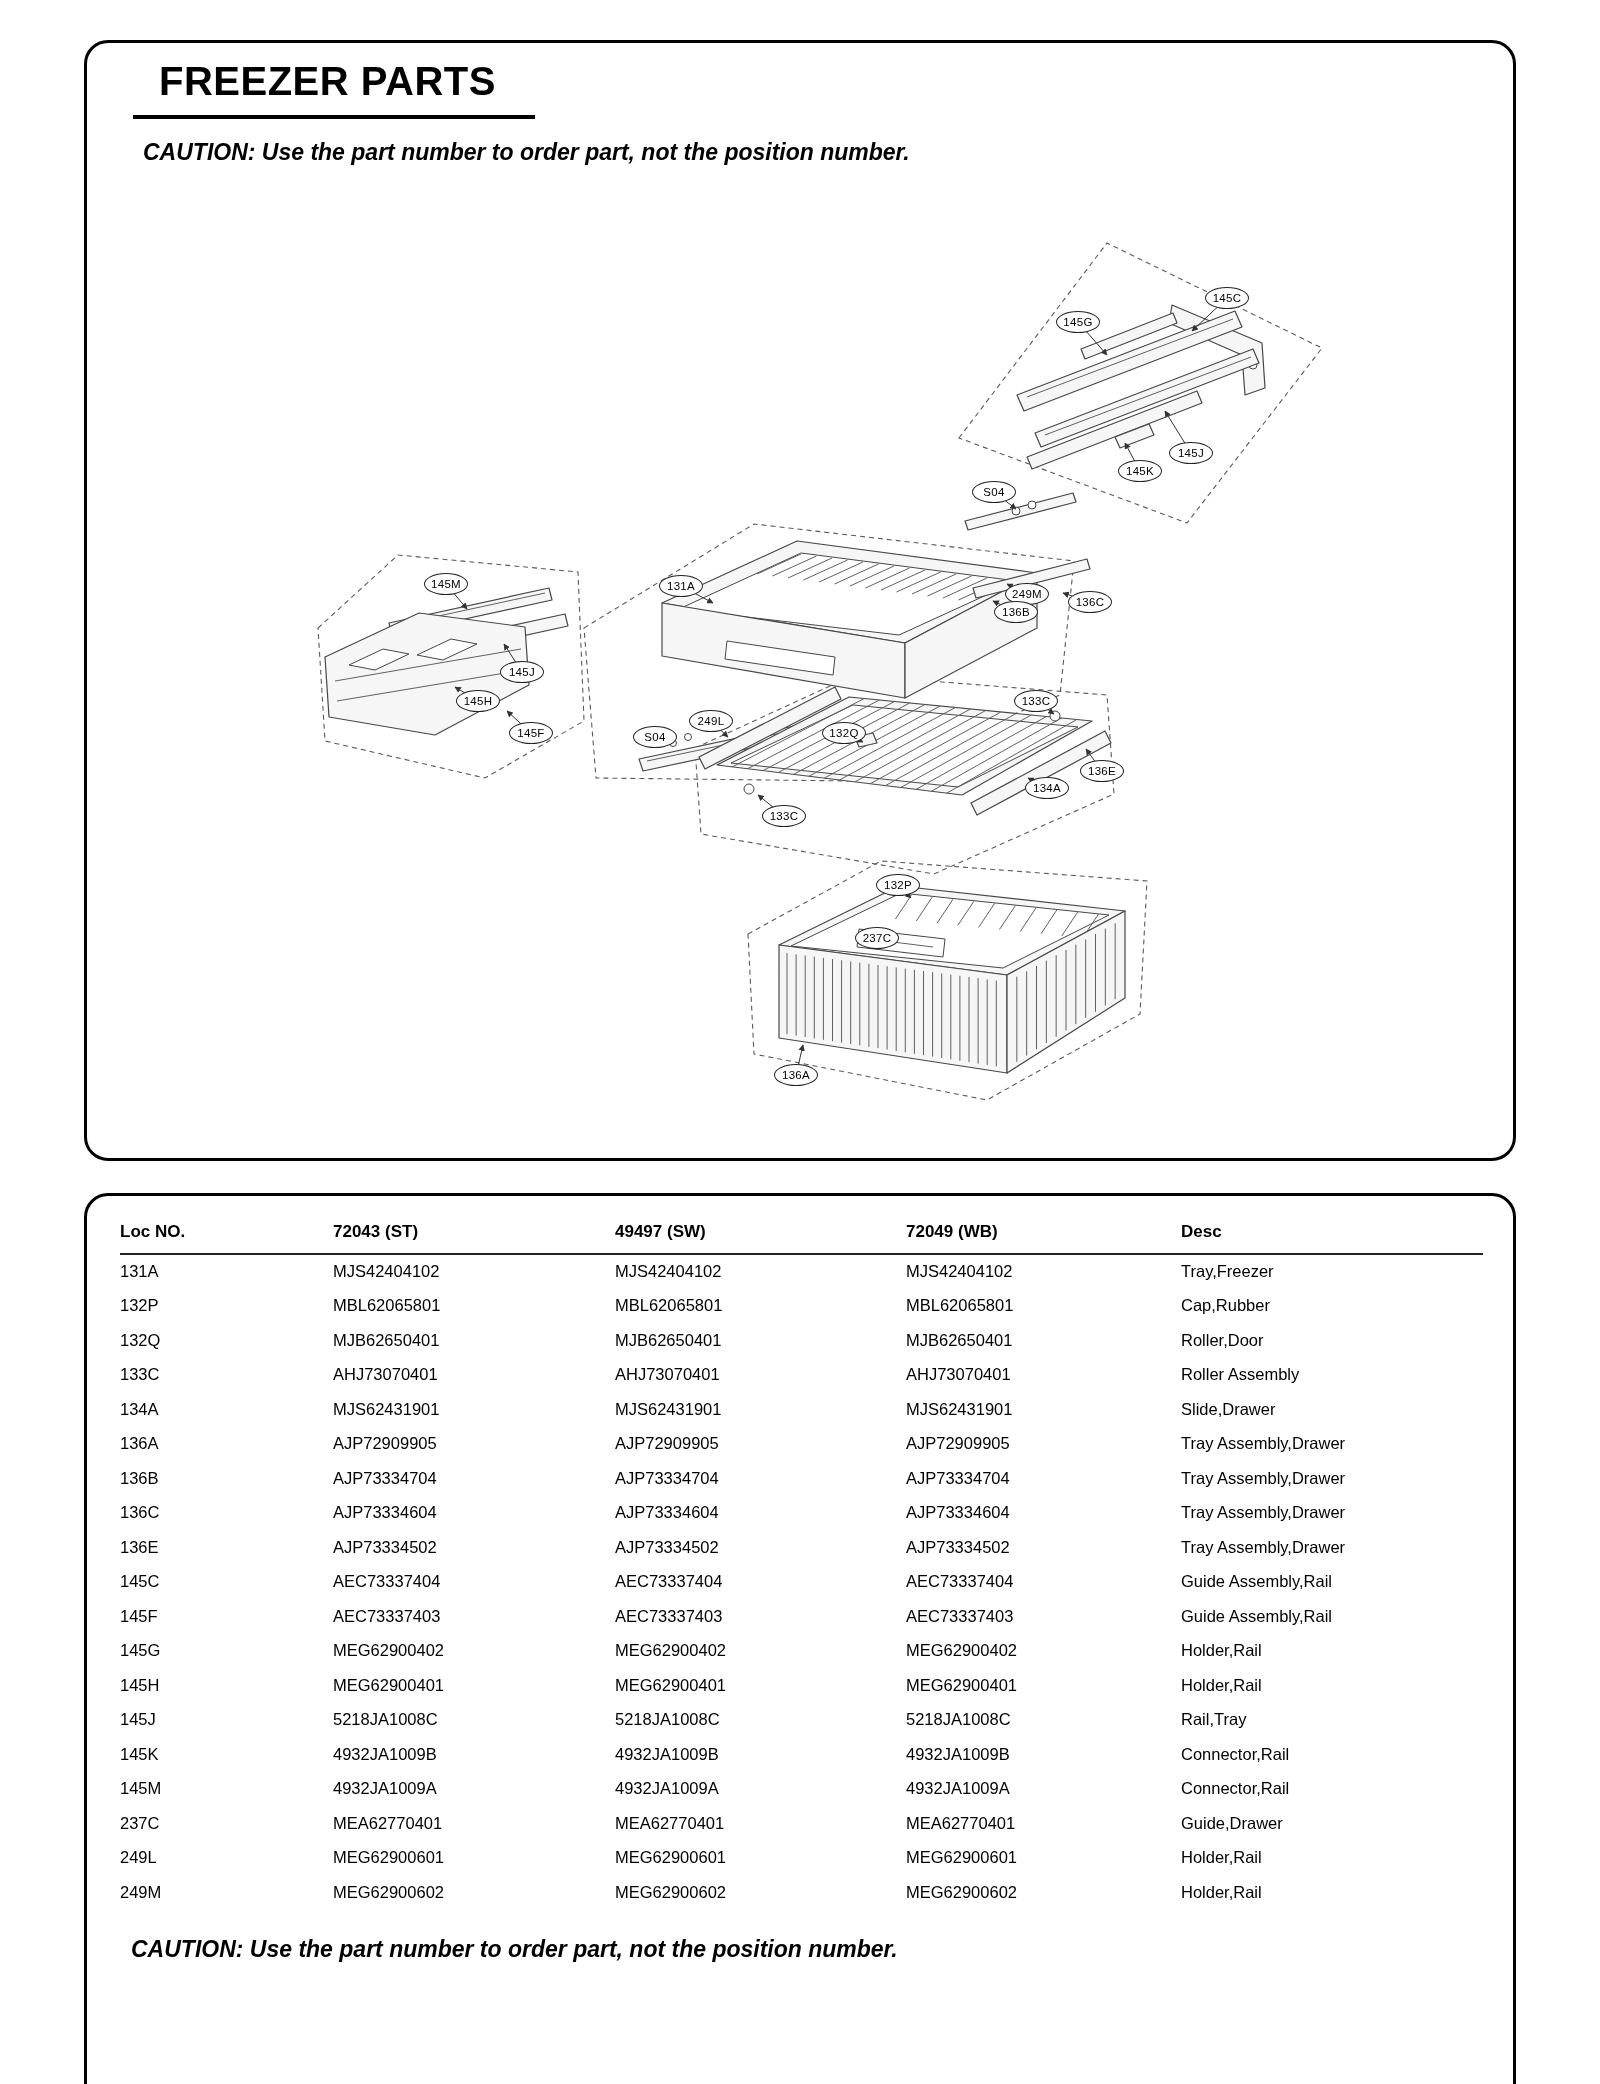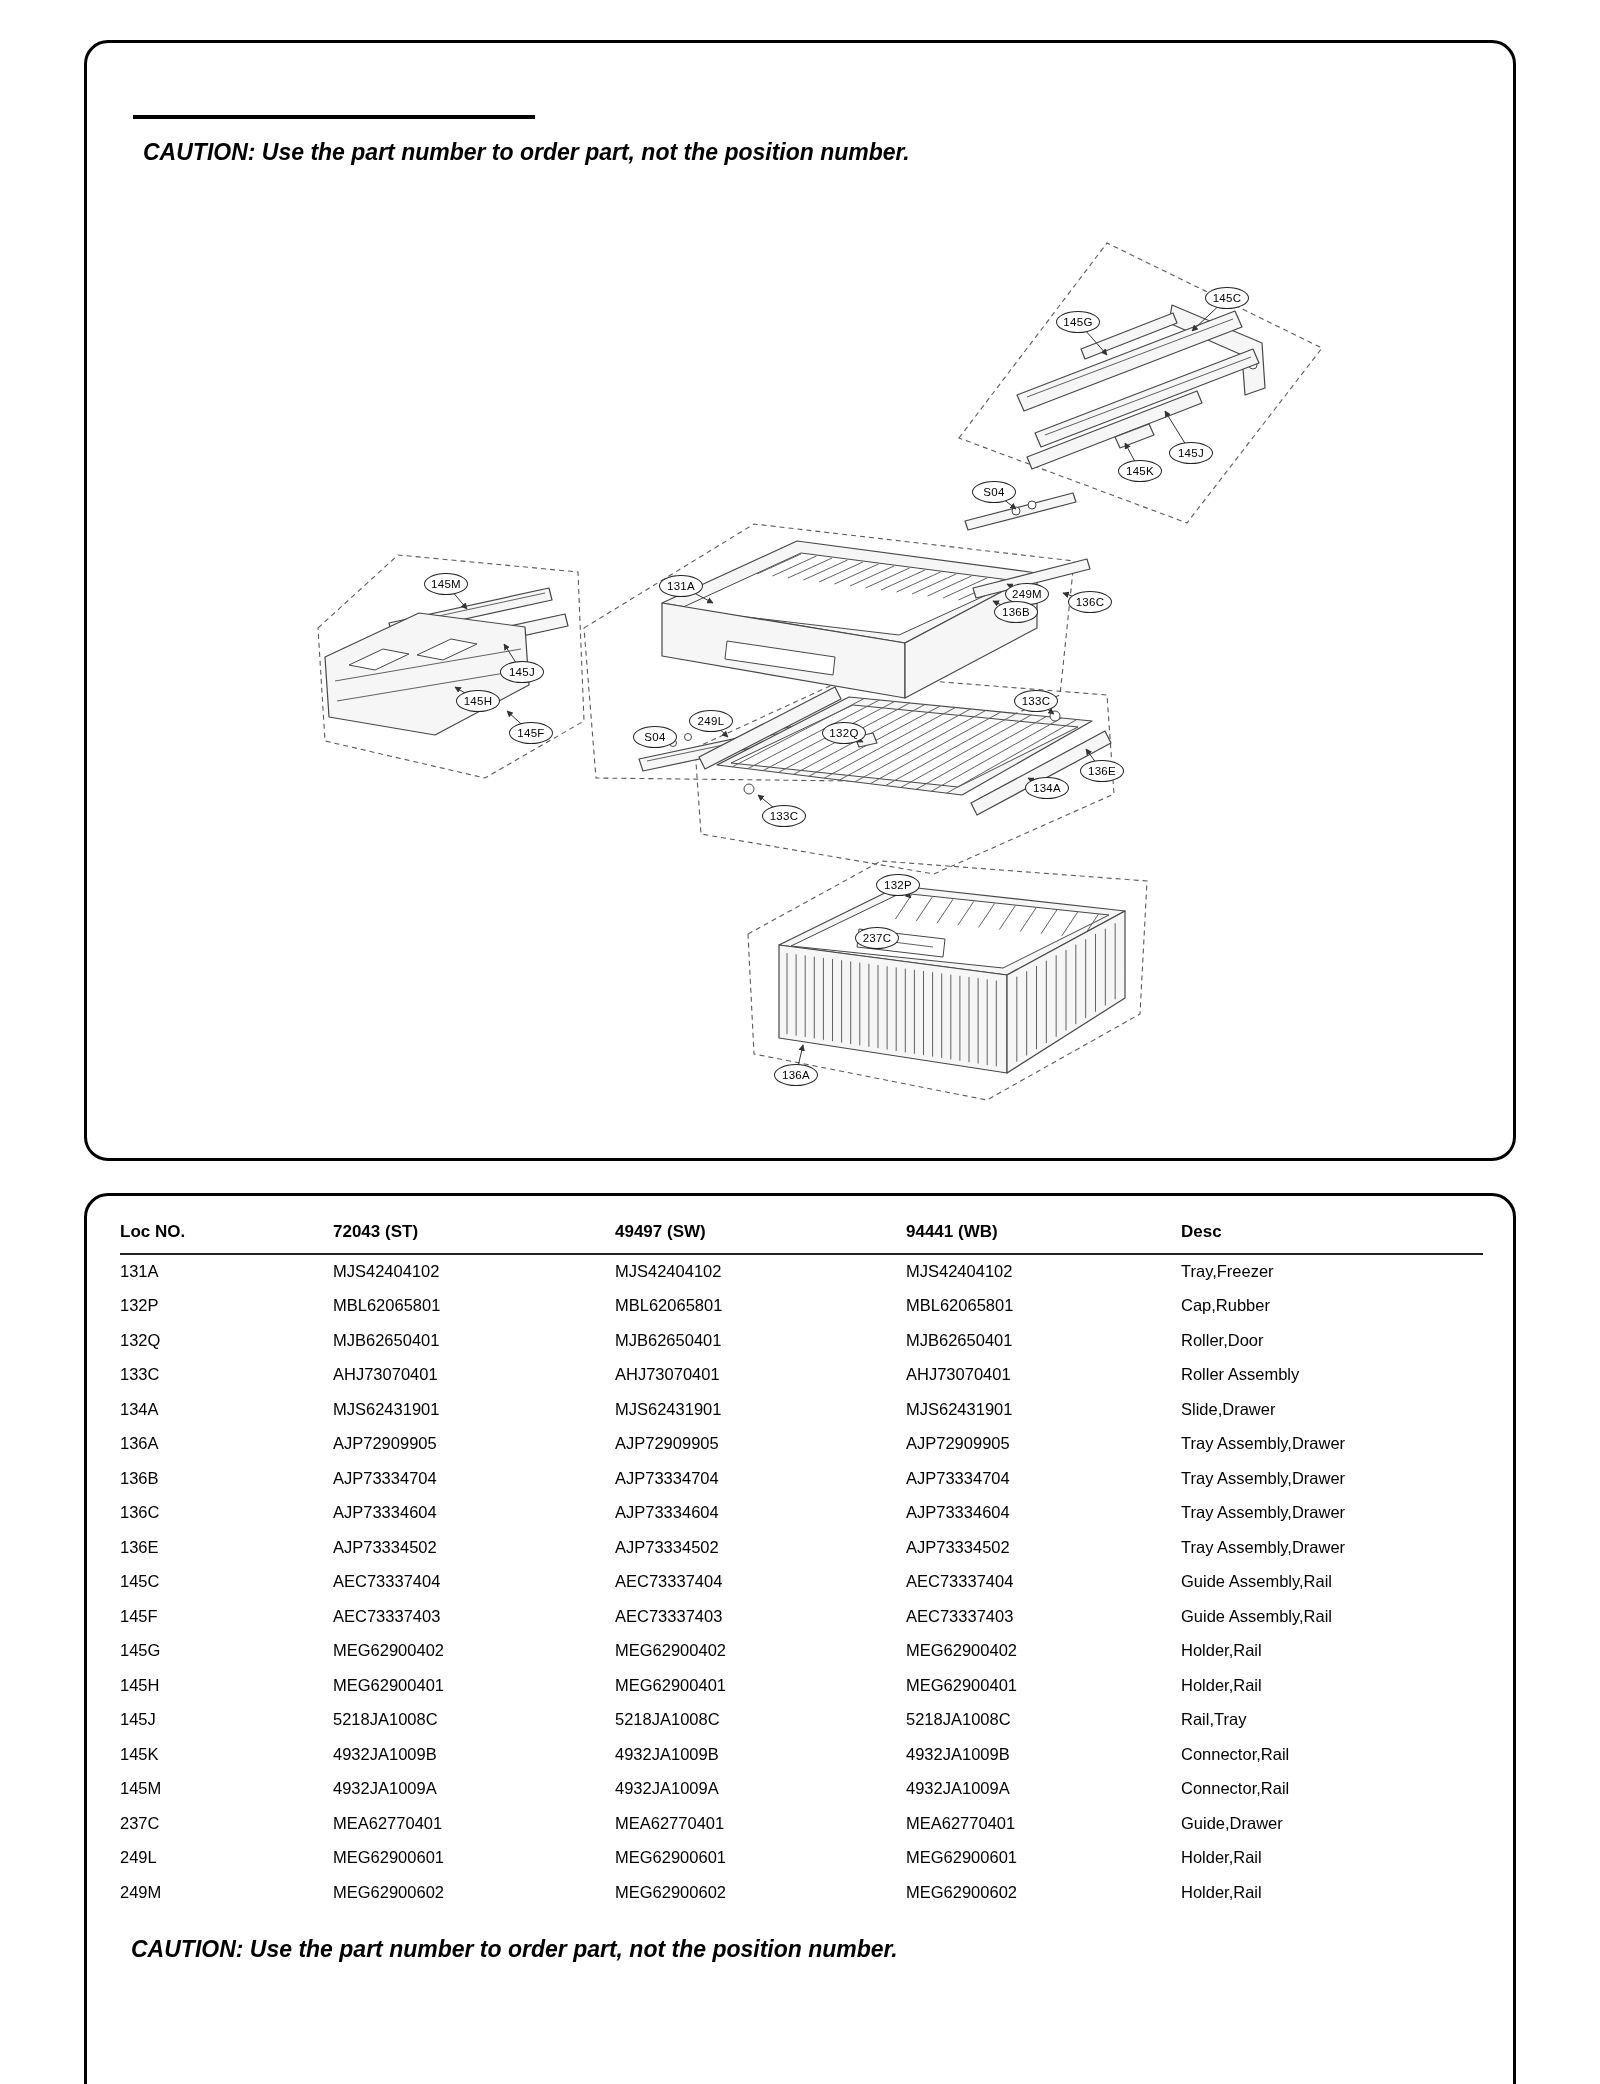--- a/index.html
+++ b/index.html
@@ -279,39 +279,40 @@
         <div class="callout" style="left: 949px; top: 658px;">133C</div>
         <div class="callout" style="left: 1015px; top: 728px;">136E</div>
         <div class="callout" style="left: 960px; top: 745px;">134A</div>
         <div class="callout" style="left: 697px; top: 773px;">133C</div>
         <div class="callout" style="left: 811px; top: 842px;">132P</div>
         <div class="callout" style="left: 790px; top: 895px;">237C</div>
         <div class="callout" style="left: 709px; top: 1032px;">136A</div>
       </div>
   </div>
 
+  <div class="title">FREEZER PARTS</div>
   <div class="title-underline"></div>
   <div class="caution caution-top">CAUTION: Use the part number to order part, not the position number.</div>
 </div>
 
 <div class="panel panel-bottom">
   <table class="parts">
     <colgroup>
       <col style="width:213px">
         <col style="width:282px">
         <col style="width:291px">
         <col style="width:275px">
         <col style="width:302px">
     </colgroup>
     <thead>
       <tr>
         <th>Loc NO.</th>
         <th>72043 (ST)</th>
         <th>49497 (SW)</th>
-        <th>94441 (WB)</th>
+        <th>72049 (WB)</th>
         <th>Desc</th>
       </tr>
     </thead>
     <tbody>
         <tr>
           <td>131A</td>
           <td>MJS42404102</td>
           <td>MJS42404102</td>
           <td>MJS42404102</td>
           <td>Tray,Freezer</td>

